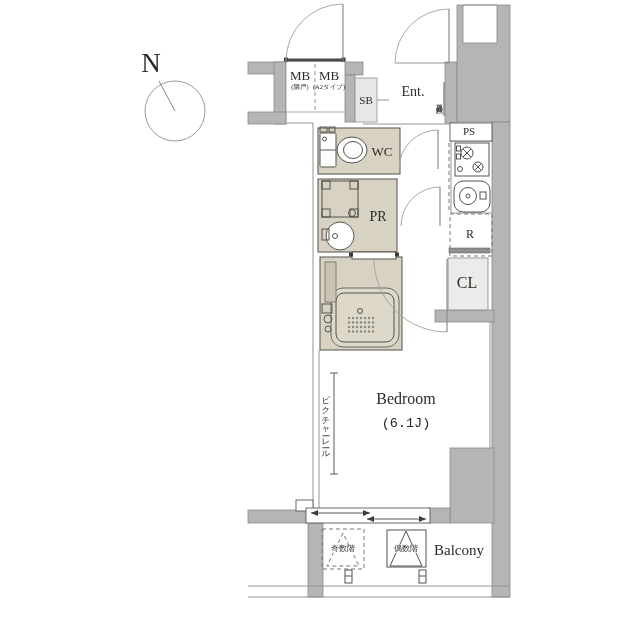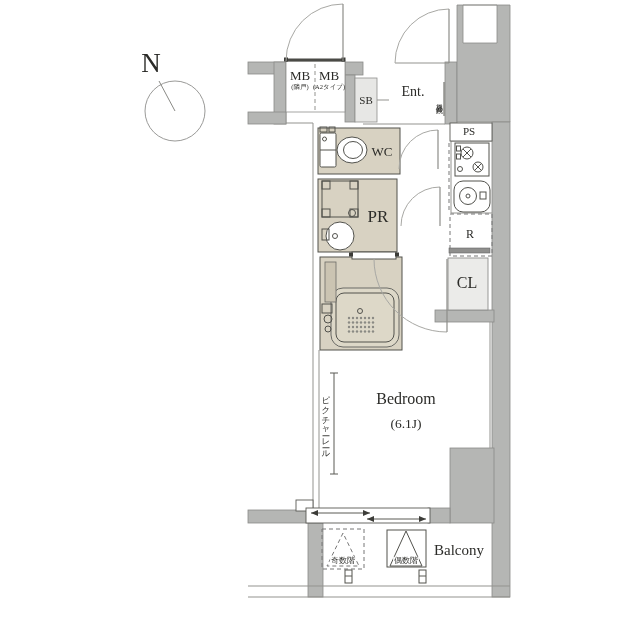--- a/index.html
+++ b/index.html
@@ -20,21 +20,21 @@
   .leaf{stroke:#8d8d89;stroke-width:1.2;fill:none;}
   .fix{stroke:var(--room-stroke);stroke-width:1;fill:#ffffff;}
   .fixn{stroke:var(--room-stroke);stroke-width:1;fill:none;}
   .tub{fill:var(--tub);stroke:#6b6b66;stroke-width:1;}
   .dot{fill:#3c3c38;}
   .darkbar{fill:#8f8f8d;stroke:#666;stroke-width:0.6;}
   
   .lbl{position:absolute;transform:translate(-50%,-50%);color:var(--text);
        white-space:nowrap;line-height:1.05;text-align:center;}
   .vtext{writing-mode:vertical-rl;text-orientation:upright;letter-spacing:1px;}
-  .halo{background:rgba(255,255,255,0.85);padding:0 1px;margin-top:12px;}
+  .halo{background:rgba(255,255,255,0.85);padding:0 1px;}
   .mb .t{display:block;font-size:13px;}
   .mb .s{display:block;font-size:6.5px;margin-top:1px;}
 </style>
 </head>
 <body>
 
 <div class="canvas">
   <svg width="640" height="639" viewBox="0 0 640 639">
 
     <g>
@@ -258,25 +258,25 @@
   <div class="lbl mb" style="left:329px;top:80px;">
     <span class="t">MB</span>
     <span class="s">(A2タイプ)</span>
   </div>
 
   <div class="lbl" style="left:366px;top:101px;font-size:11px;">SB</div>
   <div class="lbl" style="left:413px;top:92px;font-size:14px;">Ent.</div>
   <div class="lbl vtext" style="left:439px;top:99px;font-size:7.5px;">姿見鏡</div>
   <div class="lbl" style="left:469px;top:132px;font-size:11px;text-align:center;">PS</div>
   <div class="lbl" style="left:382px;top:152px;font-size:13px;">WC</div>
-  <div class="lbl" style="left:378px;top:217px;font-size:17px;">PR</div>
+  <div class="lbl" style="left:378px;top:217px;font-size:14px;">PR</div>
   <div class="lbl" style="left:470px;top:234px;font-size:12px;">R</div>
   <div class="lbl" style="left:467px;top:283px;font-size:16px;">CL</div>
 
   <div class="lbl" style="left:406px;top:399px;font-size:16px;">Bedroom</div>
-  <div class="lbl" style="left:406px;top:424px;font-size:13.5px;">(6.1J)</div>
+  <div class="lbl" style="left:406px;top:424px;font-size:13.5px;font-family:Liberation Mono, monospace;">(6.1J)</div>
 
   <div class="lbl vtext" style="left:326px;top:422px;font-size:8.5px;">ピクチャーレール</div>
 
   <div class="lbl halo" style="left:343px;top:549px;font-size:8px;">奇数階</div>
   <div class="lbl halo" style="left:406px;top:549px;font-size:8px;">偶数階</div>
   <div class="lbl" style="left:459px;top:551px;font-size:15px;text-align:right;">Balcony</div>
 </div>
 
 </body></html>

